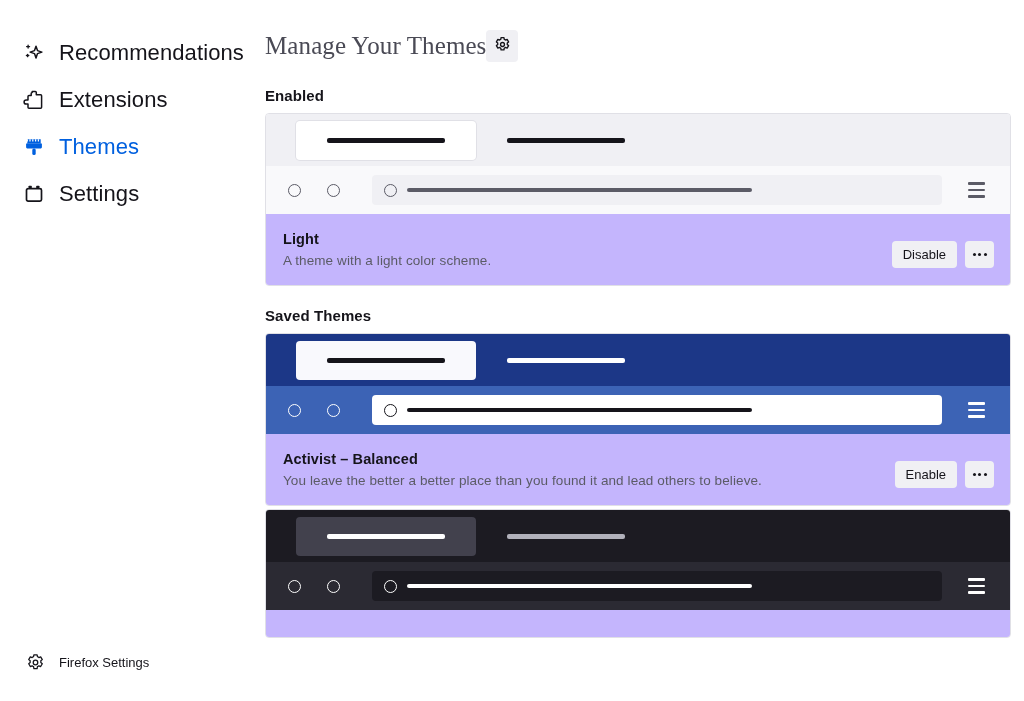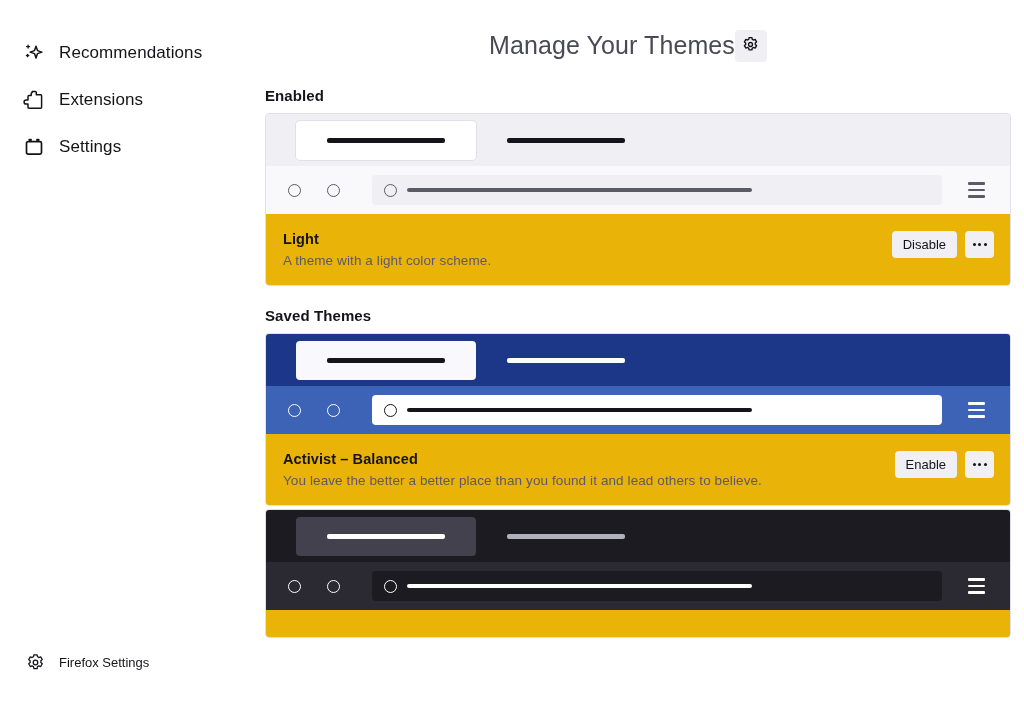--- a/index.html
+++ b/index.html
@@ -32,21 +32,21 @@
     border-radius: 4px;
     margin: 7px 10px;
   }
   .nav-item .nav-ico {
     width: 22px; height: 22px;
     display: flex; align-items: center; justify-content: center;
     flex: 0 0 22px;
     color: #15141a;
   }
   .nav-item .nav-lbl {
-    font-size: 17px;
+    font-size: 22px;
     color: #15141a;
     letter-spacing: .1px;
     text-align: right;
   }
   .nav-item.active .nav-lbl { color: #0060df; }
   .nav-item.active .nav-ico { color: #0060df; }
 
   #sidebar-bottom {
     position: absolute;
     left: 0; bottom: 20px; width: 253px;
@@ -68,23 +68,24 @@
   #main {
     flex: 1 1 auto;
     height: 701px;
     padding: 0;
     position: relative;
     overflow: hidden;
   }
   #page-header {
     display: flex;
     align-items: center;
-    justify-content: center;
+    justify-content: flex-start;
     padding: 25px 33px 0 12px;
     height: 66px;
+    font-family: Liberation Serif, serif;
   }
   #page-title {
     font-size: 25px;
     font-weight: 400;
     color: #4a4a55;
     letter-spacing: .1px;
     margin: 0;
   }
   #gear-btn {
     width: 32px; height: 32px;
@@ -169,23 +170,23 @@
     margin-right: 20px;
     display: flex; flex-direction: column; gap: 4px;
     align-items: center;
     flex: 0 0 28px;
   }
   .hamburger i { display: block; width: 17px; height: 2.6px; border-radius: 1px; }
 
   .card-info {
     padding: 16px 16px 17px 17px;
     display: flex;
-    align-items: flex-start;
+    align-items: flex-end;
     justify-content: space-between;
-    background: #eab308;
+    background: #c4b5fd;
   }
   .card-text { padding-top: 1px; }
   .card-name {
     font-size: 14.5px;
     font-weight: bold;
     color: #15141a;
     margin: 0 0 6px 0;
     letter-spacing: .1px;
   }
   .card-desc {
@@ -239,20 +240,31 @@
 
     <div class="nav-item">
       <span class="nav-ico">
         <svg width="22" height="22" viewBox="0 0 22 22" fill="none">
           <path d="M9.2 2.6 h3.1 a1 1 0 0 1 1 1 v2.1 h4.3 a1 1 0 0 1 1 1 v11.5 a1 1 0 0 1 -1 1 h-11.6 a1 1 0 0 1 -1 -1 v-3.1 h-1.8 a2.1 2.1 0 0 1 0 -4.2 h1.8 v-3.3 a1 1 0 0 1 1 -1 h2.2 v-2.1 a1 1 0 0 1 1 -1 z" stroke="#15141a" stroke-width="1.5" stroke-linejoin="round" fill="none"></path>
         </svg>
       </span>
       <span class="nav-lbl">Extensions</span>
     </div>
 
+    <div class="nav-item active">
+      <span class="nav-ico">
+        <svg width="22" height="22" viewBox="0 0 22 22" fill="none">
+          <path d="M4.3 3.2 h13.4 v4.0 h-13.4 z" fill="#0060df"></path>
+          <path d="M4.3 3.2 v2.3 M7.0 3.2 v2.3 M9.8 3.2 v2.3 M12.6 3.2 v2.3 M15.4 3.2 v2.3" stroke="#ffffff" stroke-width="1.25"></path>
+          <rect x="3.1" y="7.2" width="15.8" height="5.2" rx="1.1" fill="#0060df"></rect>
+          <rect x="9.3" y="12.4" width="3.4" height="6.6" rx="1.5" fill="#0060df"></rect>
+        </svg>
+      </span>
+      <span class="nav-lbl">Themes</span>
+    </div>
 
     <div class="nav-item">
       <span class="nav-ico">
         <svg width="22" height="22" viewBox="0 0 22 22" fill="none">
           <rect x="5.6" y="2.7" width="3.2" height="3.4" rx="0.6" fill="#15141a"></rect>
           <rect x="13.2" y="2.7" width="3.2" height="3.4" rx="0.6" fill="#15141a"></rect>
           <rect x="3.5" y="5.7" width="15" height="12.4" rx="1.6" stroke="#15141a" stroke-width="1.7" fill="none"></rect>
         </svg>
       </span>
       <span class="nav-lbl">Settings</span>

